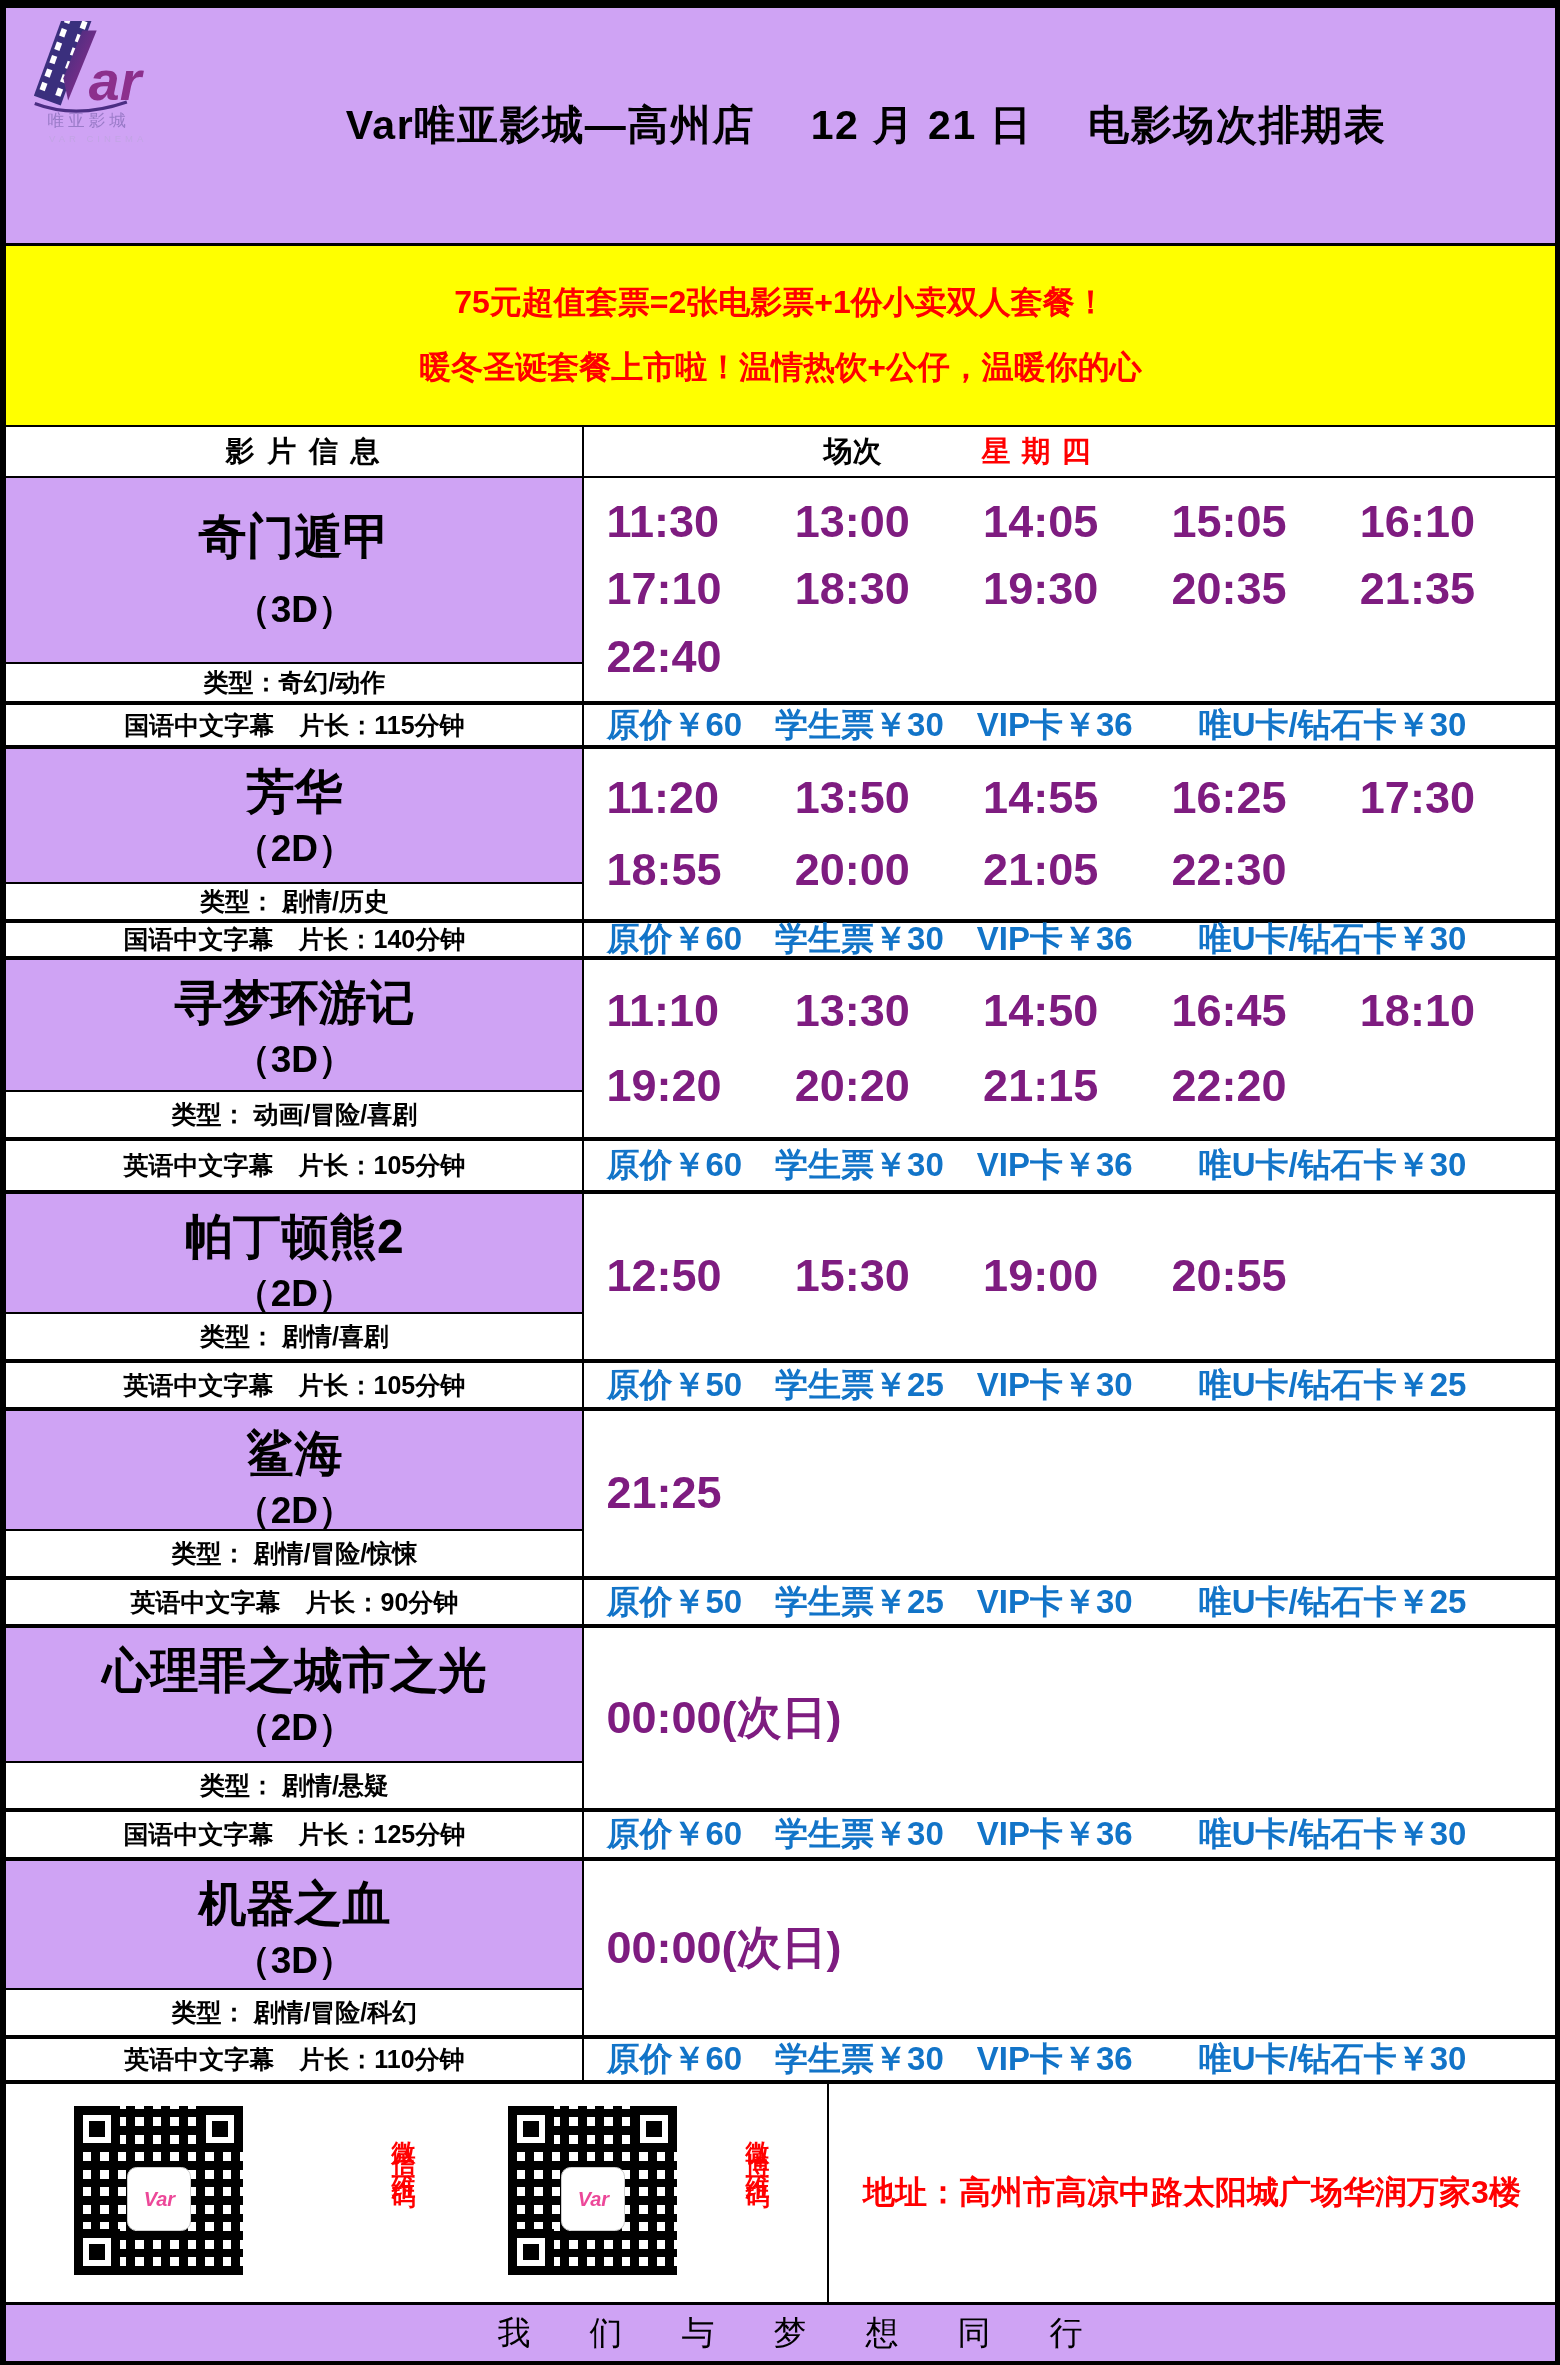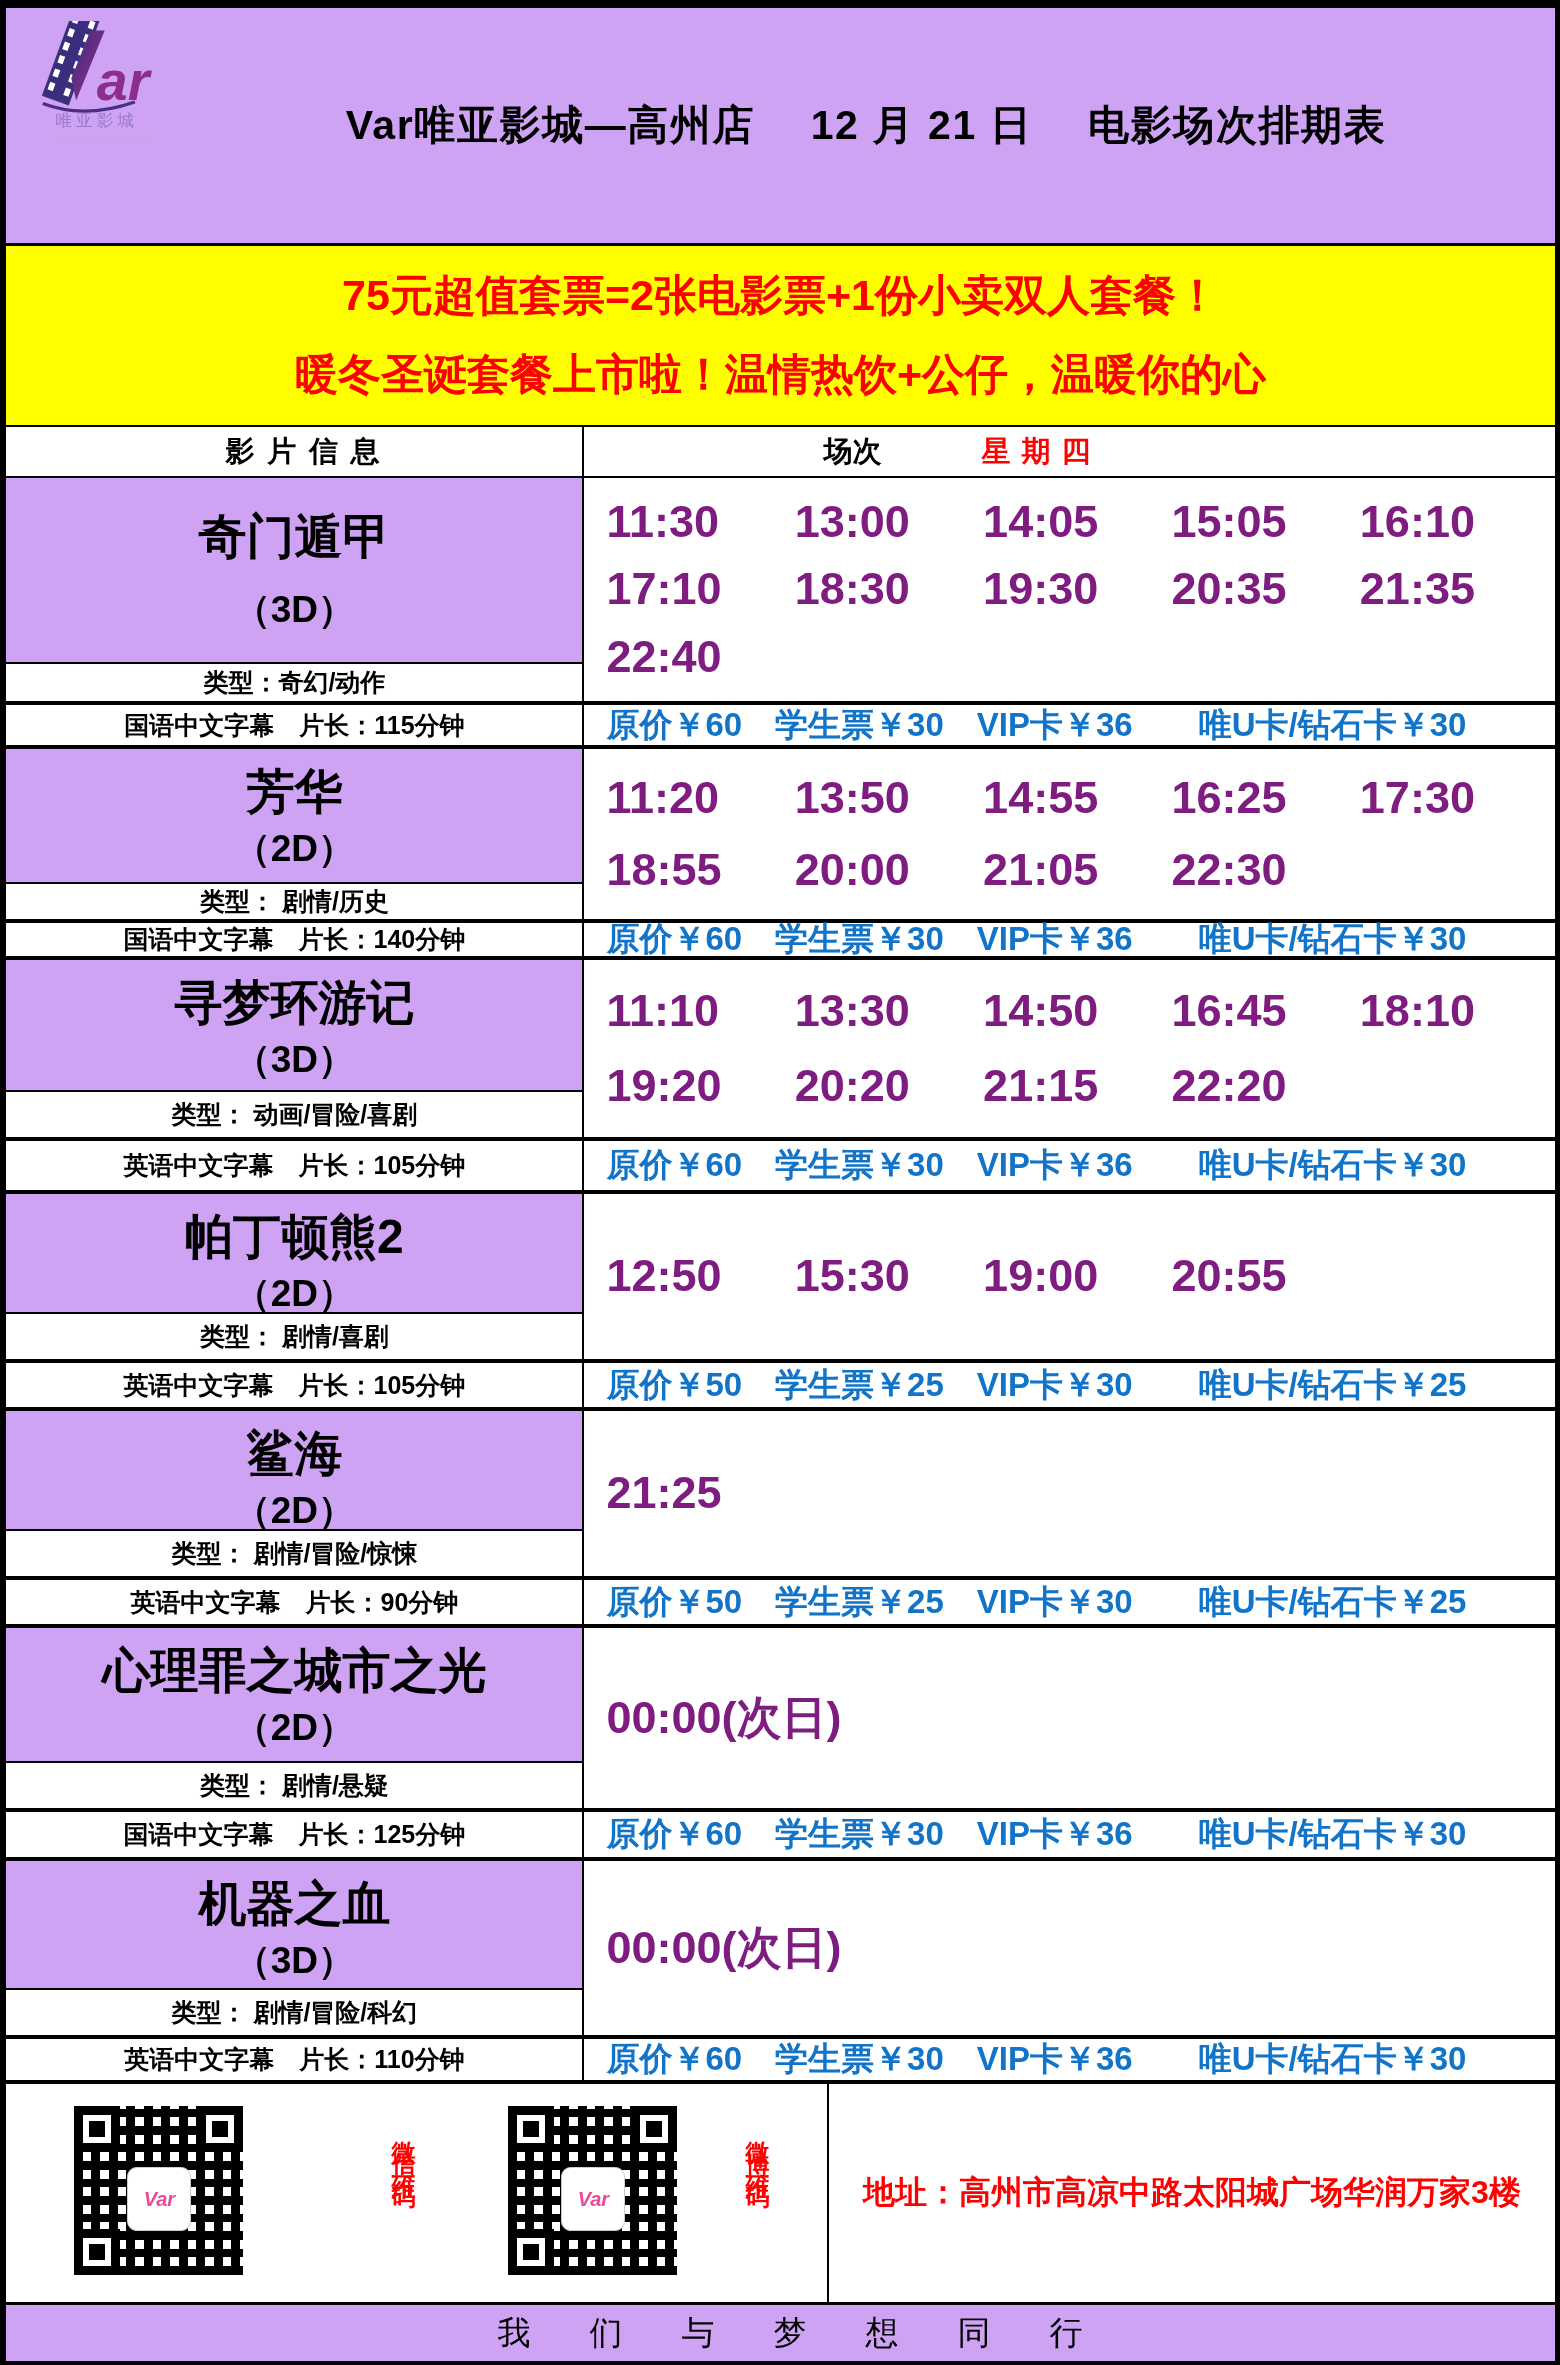--- a/index.html
+++ b/index.html
@@ -14,32 +14,32 @@
   html,body{background:#555;}
   body{font-family:"Liberation Sans","DejaVu Sans",sans-serif;}
   .page{
     width:1561px;height:2366px;background:#000;
     padding:8px 6.4px 4.8px 6.4px;margin:0 auto;position:relative;
   }
   .inner{width:100%;height:100%;background:#fff;display:flex;flex-direction:column;overflow:hidden;}
 
   
   .masthead{height:235px;background:var(--lilac);position:relative;flex:none;}
-  .logo{position:absolute;left:24px;top:12.7px;}
+  .logo{position:absolute;left:16px;top:12.7px;}
   .masthead-title{
     height:100%;display:flex;align-items:center;justify-content:center;
     padding-left:171px;font-size:41px;font-weight:bold;color:var(--ink);
     white-space:nowrap;letter-spacing:1.6px;
   }
 
   
   .promo{
     height:182px;background:var(--yellow);border-top:3.2px solid #000;
     display:flex;flex-direction:column;align-items:center;justify-content:center;
-    gap:21px;color:var(--red);font-size:43px;font-weight:bold;flex:none;white-space:nowrap;
+    gap:21px;color:var(--red);font-size:32px;font-weight:bold;flex:none;white-space:nowrap;
   }
 
   
   .colheader{
     height:53px;border-top:2.4px solid #000;border-bottom:2.4px solid #000;
     display:grid;grid-template-columns:578px 1fr;flex:none;background:#fff;
   }
   .ch-left{
     border-right:2.4px solid #000;display:flex;align-items:center;justify-content:center;
     font-size:29px;font-weight:bold;letter-spacing:12.7px;padding-left:29px;

